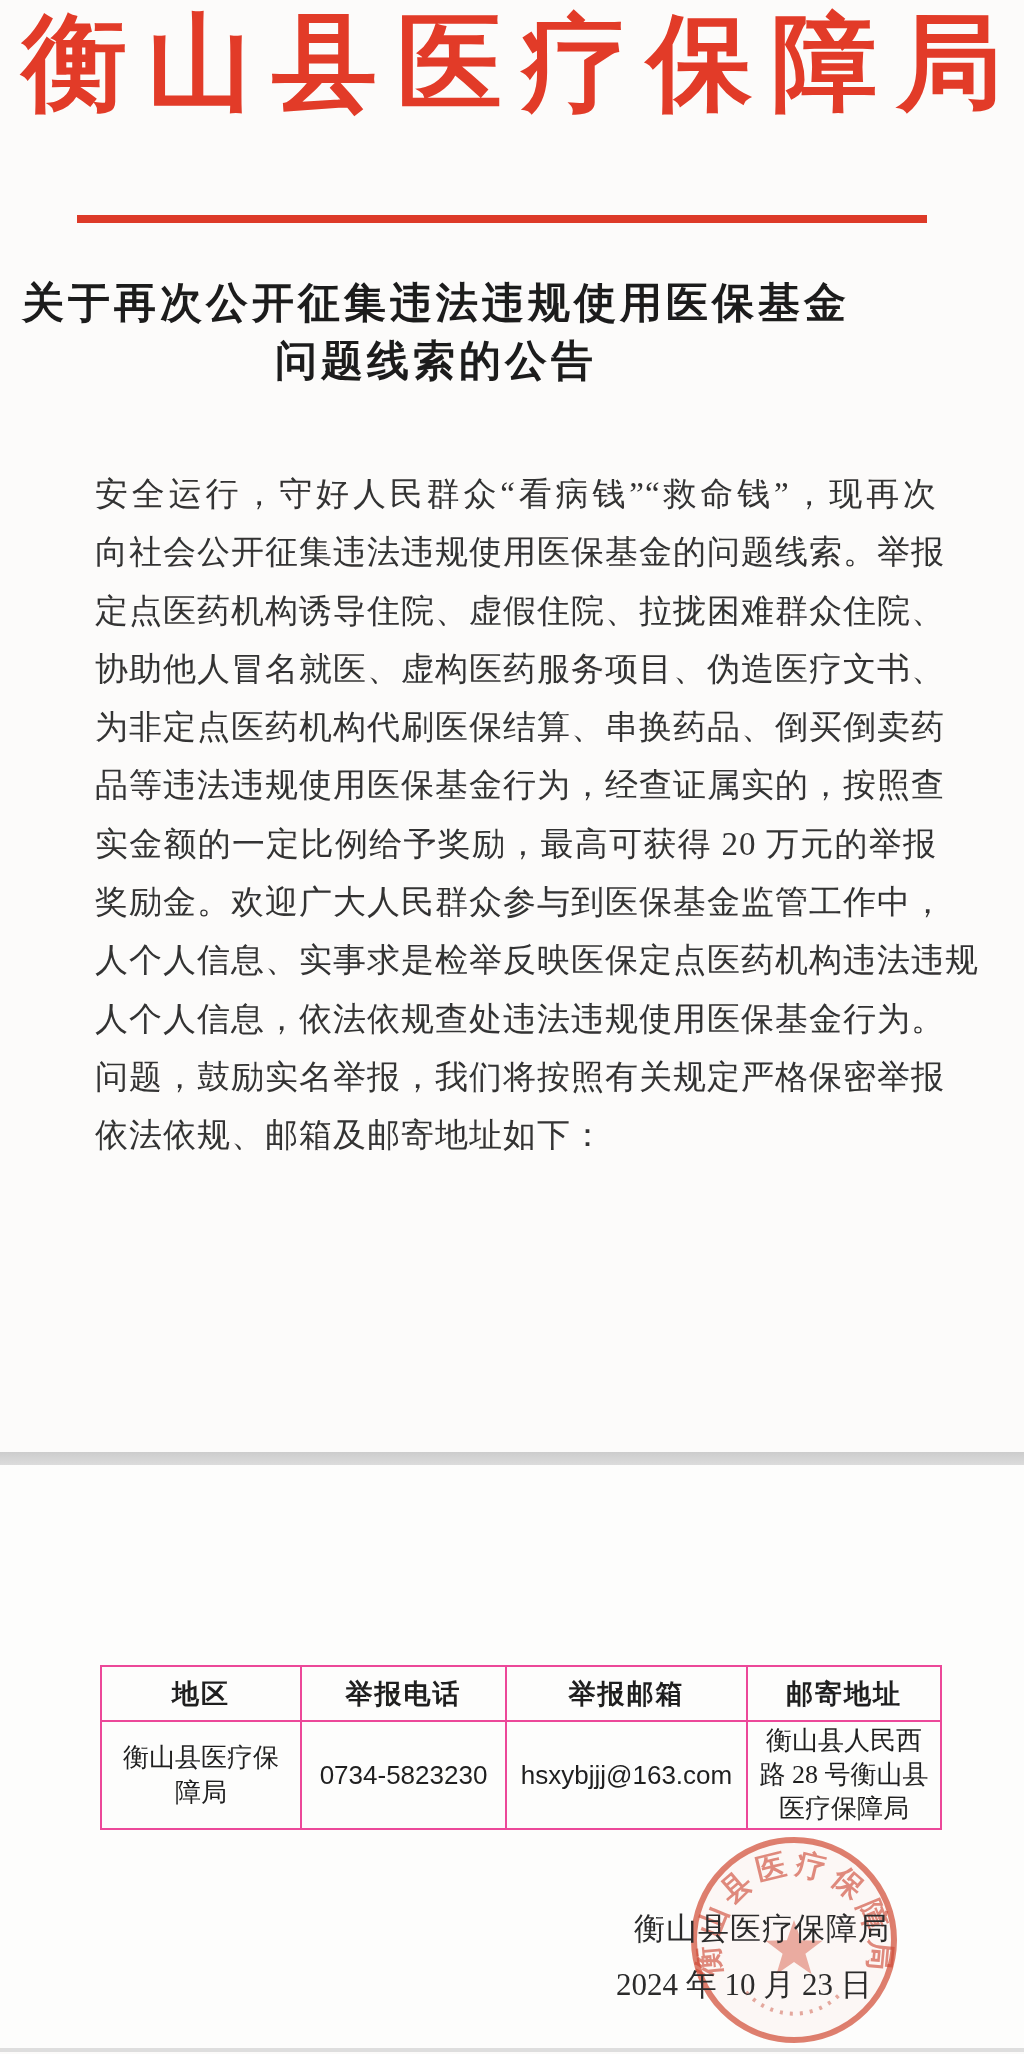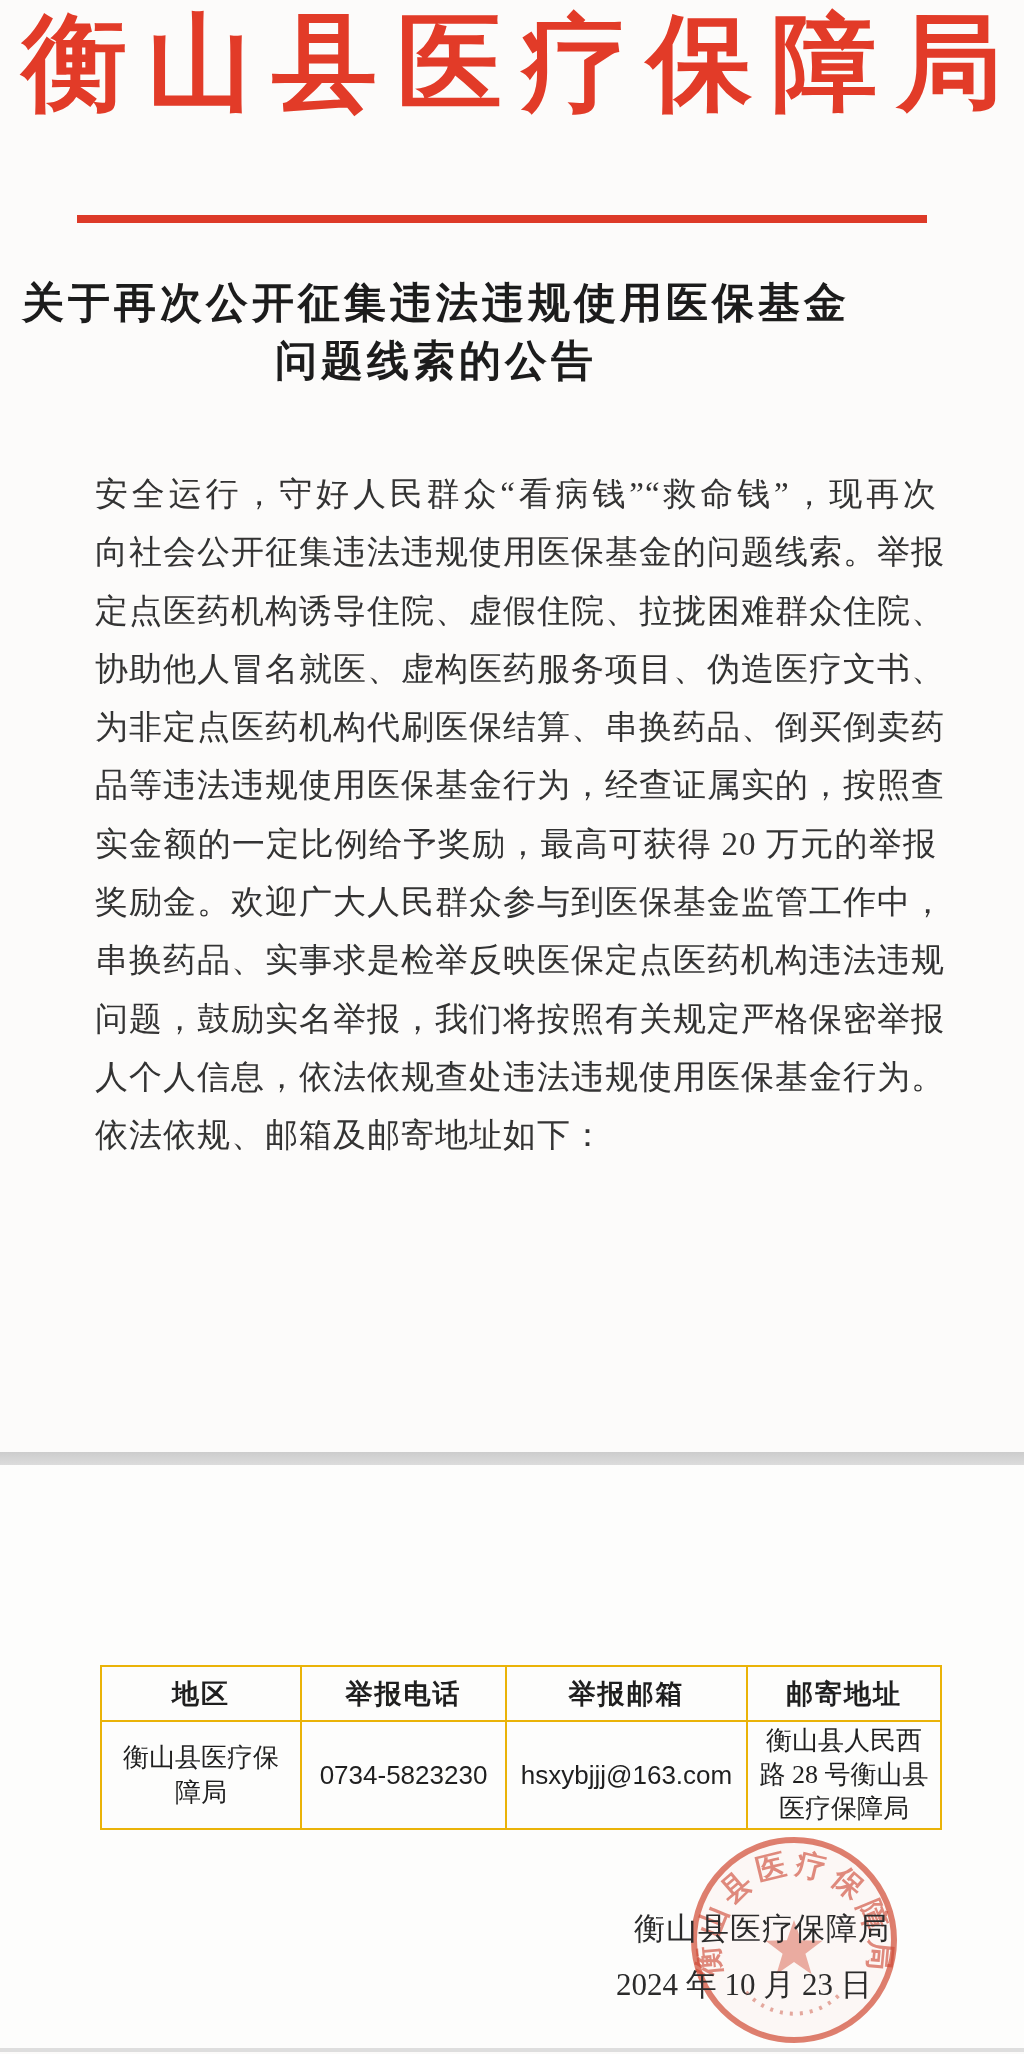--- a/index.html
+++ b/index.html
@@ -51,21 +51,21 @@
   .lower-section{
     position:absolute;left:0;top:1465px;width:1024px;height:583px;
     background:#fdfdfc;
   }
   
   table.contact{
     position:absolute;left:100px;top:1665px;width:840px;
     border-collapse:collapse;table-layout:fixed;
   }
   table.contact th, table.contact td{
-    border:2px solid #eab308;text-align:center;vertical-align:middle;
+    border:2px solid #ec4899;text-align:center;vertical-align:middle;
     color:#1f1f1f;padding:2px 10px;box-sizing:border-box;
   }
   table.contact th{height:55px;font-size:27px;font-weight:bold;letter-spacing:2px;}
   table.contact td{height:106px;font-size:26px;}
   td.mono-cell{font-family:"Liberation Sans", sans-serif;font-size:27px;}
   td.addr-cell{font-size:25px;line-height:34px;padding:4px 12px;margin-left:8px;}
   
   .sig-org{
     position:absolute;left:612px;top:1908px;width:300px;
     text-align:center;font-size:31px;letter-spacing:1px;color:#2b2b2b;
@@ -97,23 +97,23 @@
 
   <div class="body-block">
     <div class="body-line">安全运行，守好人民群众“看病钱”“救命钱”，现再次</div>
     <div class="body-line">向社会公开征集违法违规使用医保基金的问题线索。举报</div>
     <div class="body-line">定点医药机构诱导住院、虚假住院、拉拢困难群众住院、</div>
     <div class="body-line">协助他人冒名就医、虚构医药服务项目、伪造医疗文书、</div>
     <div class="body-line">为非定点医药机构代刷医保结算、串换药品、倒买倒卖药</div>
     <div class="body-line">品等违法违规使用医保基金行为，经查证属实的，按照查</div>
     <div class="body-line">实金额的一定比例给予奖励，最高可获得 20 万元的举报</div>
     <div class="body-line">奖励金。欢迎广大人民群众参与到医保基金监管工作中，</div>
-    <div class="body-line">串换药品、实事求是检举反映医保定点医药机构违法违规</div>
+    <div class="body-line">人个人信息、实事求是检举反映医保定点医药机构违法违规</div>
+    <div class="body-line">人个人信息，依法依规查处违法违规使用医保基金行为。</div>
     <div class="body-line">问题，鼓励实名举报，我们将按照有关规定严格保密举报</div>
-    <div class="body-line">人个人信息，依法依规查处违法违规使用医保基金行为。</div>
     <div class="body-line plain">依法依规、邮箱及邮寄地址如下：</div>
   </div>
 
   <div class="seam"></div>
   <div class="lower-section"></div>
 
   <table class="contact">
     <colgroup>
       <col style="width:200px">
         <col style="width:205px">

